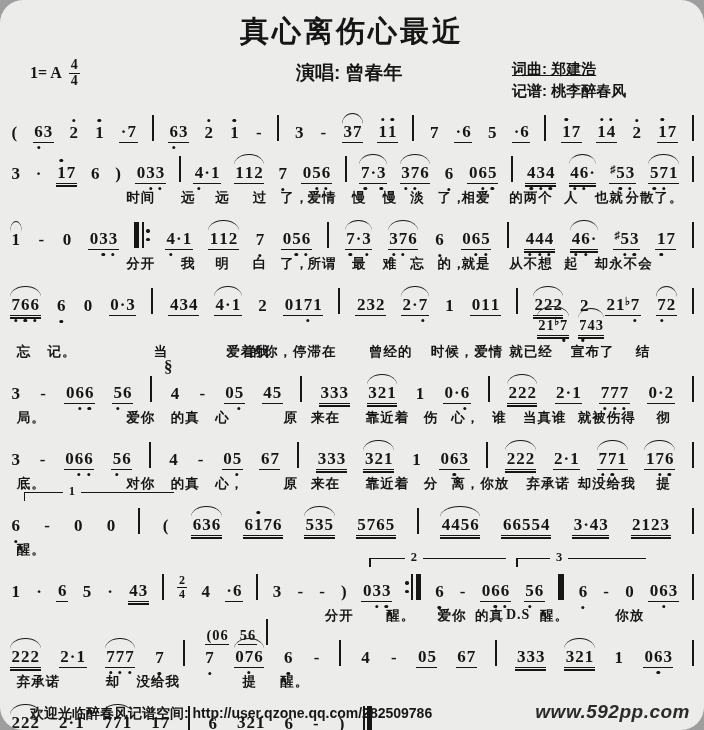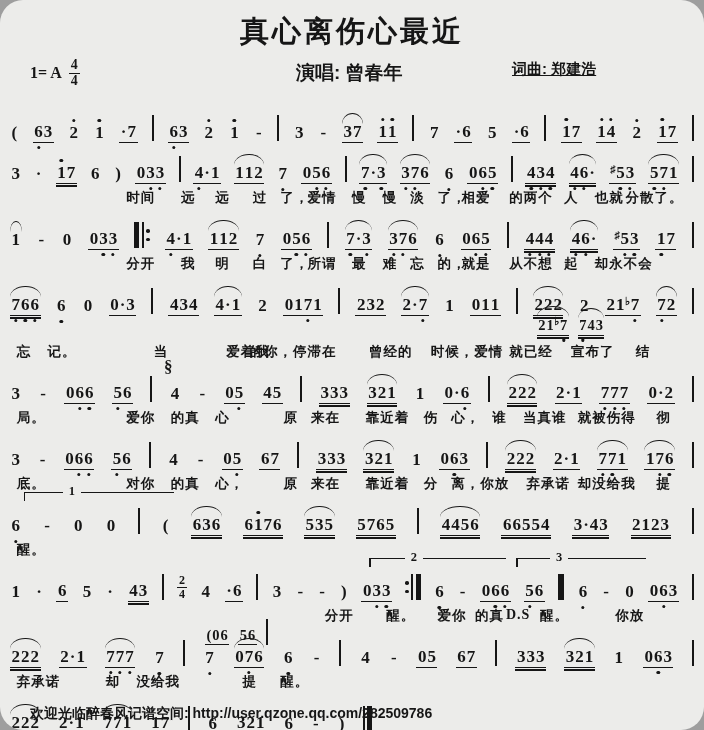--- a/index.html
+++ b/index.html
@@ -56,20 +56,21 @@
   <div class="meta">
     <div class="key">
       <span>1= A</span>
       <span class="ts ts-big">
         <span class="num">4</span>
         <span class="den">4</span>
       </span>
     </div>
     <div class="performer">演唱: 曾春年</div>
     <div class="composer">词曲: 郑建浩</div>
+    <div class="transcriber">记谱: 桃李醉春风</div>
   </div>
 
   <div class="score">
       <div class="sysline">
         <div class="notes">
           <span class="tok"><span class="ch">(</span></span>
           <span class="tok u1"><span class="ch db">6</span><span class="ch">3</span></span>
           <span class="tok"><span class="ch da">2</span></span>
           <span class="tok"><span class="ch da">1</span></span>
           <span class="tok u1"><span class="ch">·</span><span class="ch">7</span></span>
@@ -511,14 +512,15 @@
           <span class="bar">
             <i class="bl"></i>
             <i class="bl th"></i>
           </span>
         </div>
       </div>
     </div>
 
   <div class="footer">
     <span class="f-left">欢迎光临醉春风记谱空间: http://user.qzone.qq.com/282509786</span>
+    <span class="f-right">www.592pp.com</span>
   </div>
 </div>
 
 </body></html>

